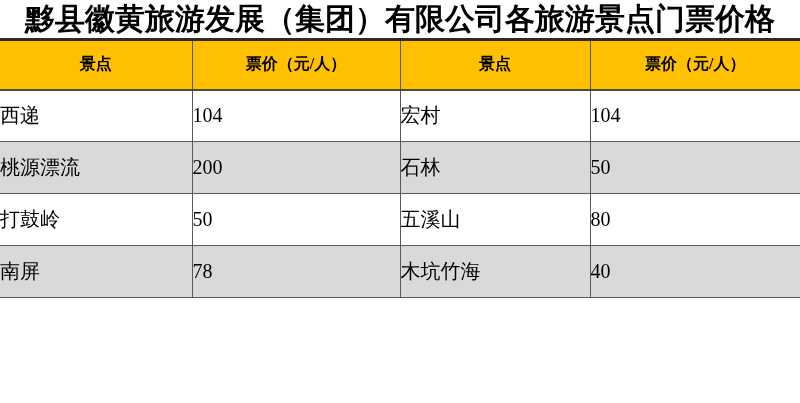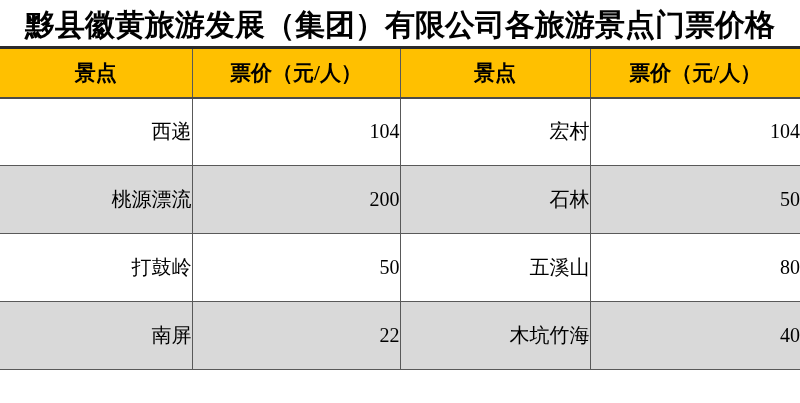--- a/index.html
+++ b/index.html
@@ -14,48 +14,47 @@
   html,body{width:800px;height:403px;overflow:hidden;background:#fff;}
   body{font-family:"Liberation Serif","DejaVu Serif",serif;color:var(--text-color);}
   .page{width:800px;height:403px;background:#fff;}
   .page-title{
     height:38px;
     line-height:38px;
     text-align:center;
     font-size:30px;
     font-weight:bold;
     white-space:nowrap;
-    font-family:Liberation Mono, monospace;
+    font-family:Liberation Serif, serif;
     letter-spacing:0px;
     color:#000;
-    margin-top:8px;
   }
   table.price-table{
     width:800px;
     border-collapse:collapse;
     table-layout:fixed;
     border-top:3px solid var(--top-border);
   }
   col.c1{width:192px;}
   col.c2{width:208px;}
   col.c3{width:190px;}
   col.c4{width:210px;}
   th{
     height:50px;
     background:var(--header-bg);
-    font-size:21px;
+    font-size:16px;
     font-weight:bold;
     text-align:center;
     vertical-align:middle;
     border-bottom:2px solid #4a4a4a;
   }
   td{
-    height:68px;
+    height:52px;
     font-size:20px;
-    text-align:right;
+    text-align:left;
     vertical-align:middle;
     border-bottom:1px solid var(--border-color);
   }
   th:not(:last-child), td:not(:last-child){
     border-right:1px solid var(--border-color);
   }
   tr.row-even td{background:var(--row-bg);}
   tr.row-odd td{background:var(--row-alt-bg);}
 </style>
 </head>
@@ -92,19 +91,19 @@
           <td>50</td>
         </tr>
         <tr class="row-even">
           <td>打鼓岭</td>
           <td>50</td>
           <td>五溪山</td>
           <td>80</td>
         </tr>
         <tr class="row-odd">
           <td>南屏</td>
-          <td>22</td>
+          <td>78</td>
           <td>木坑竹海</td>
           <td>40</td>
         </tr>
       </tbody>
   </table>
 </div>
 
 </body></html>

